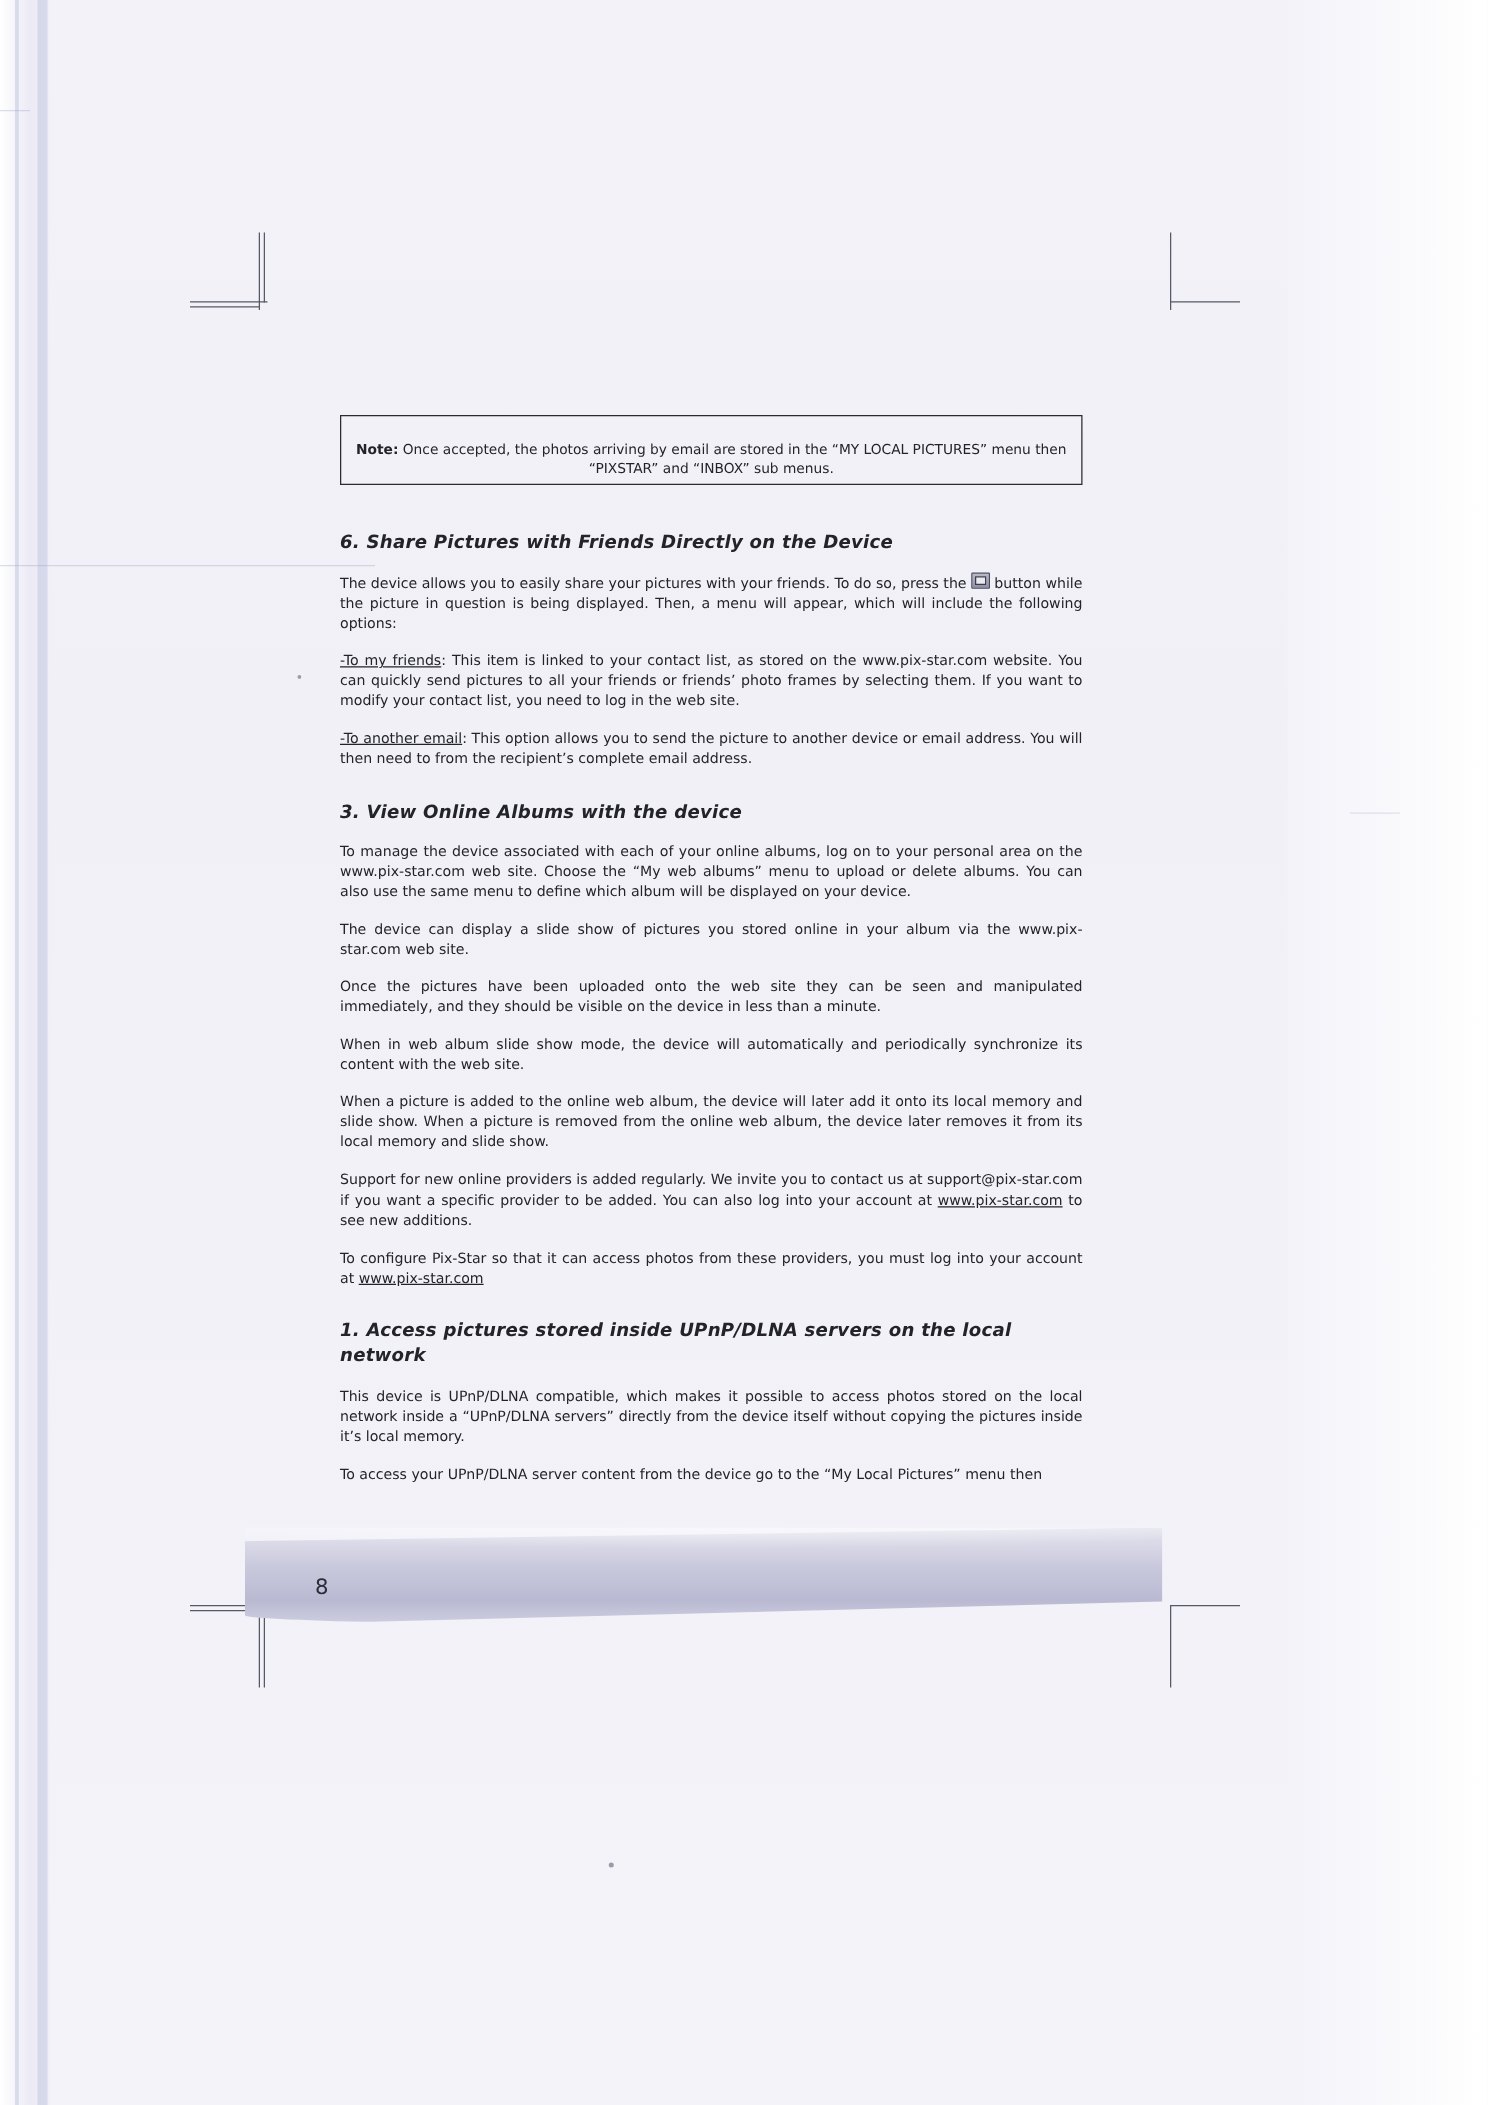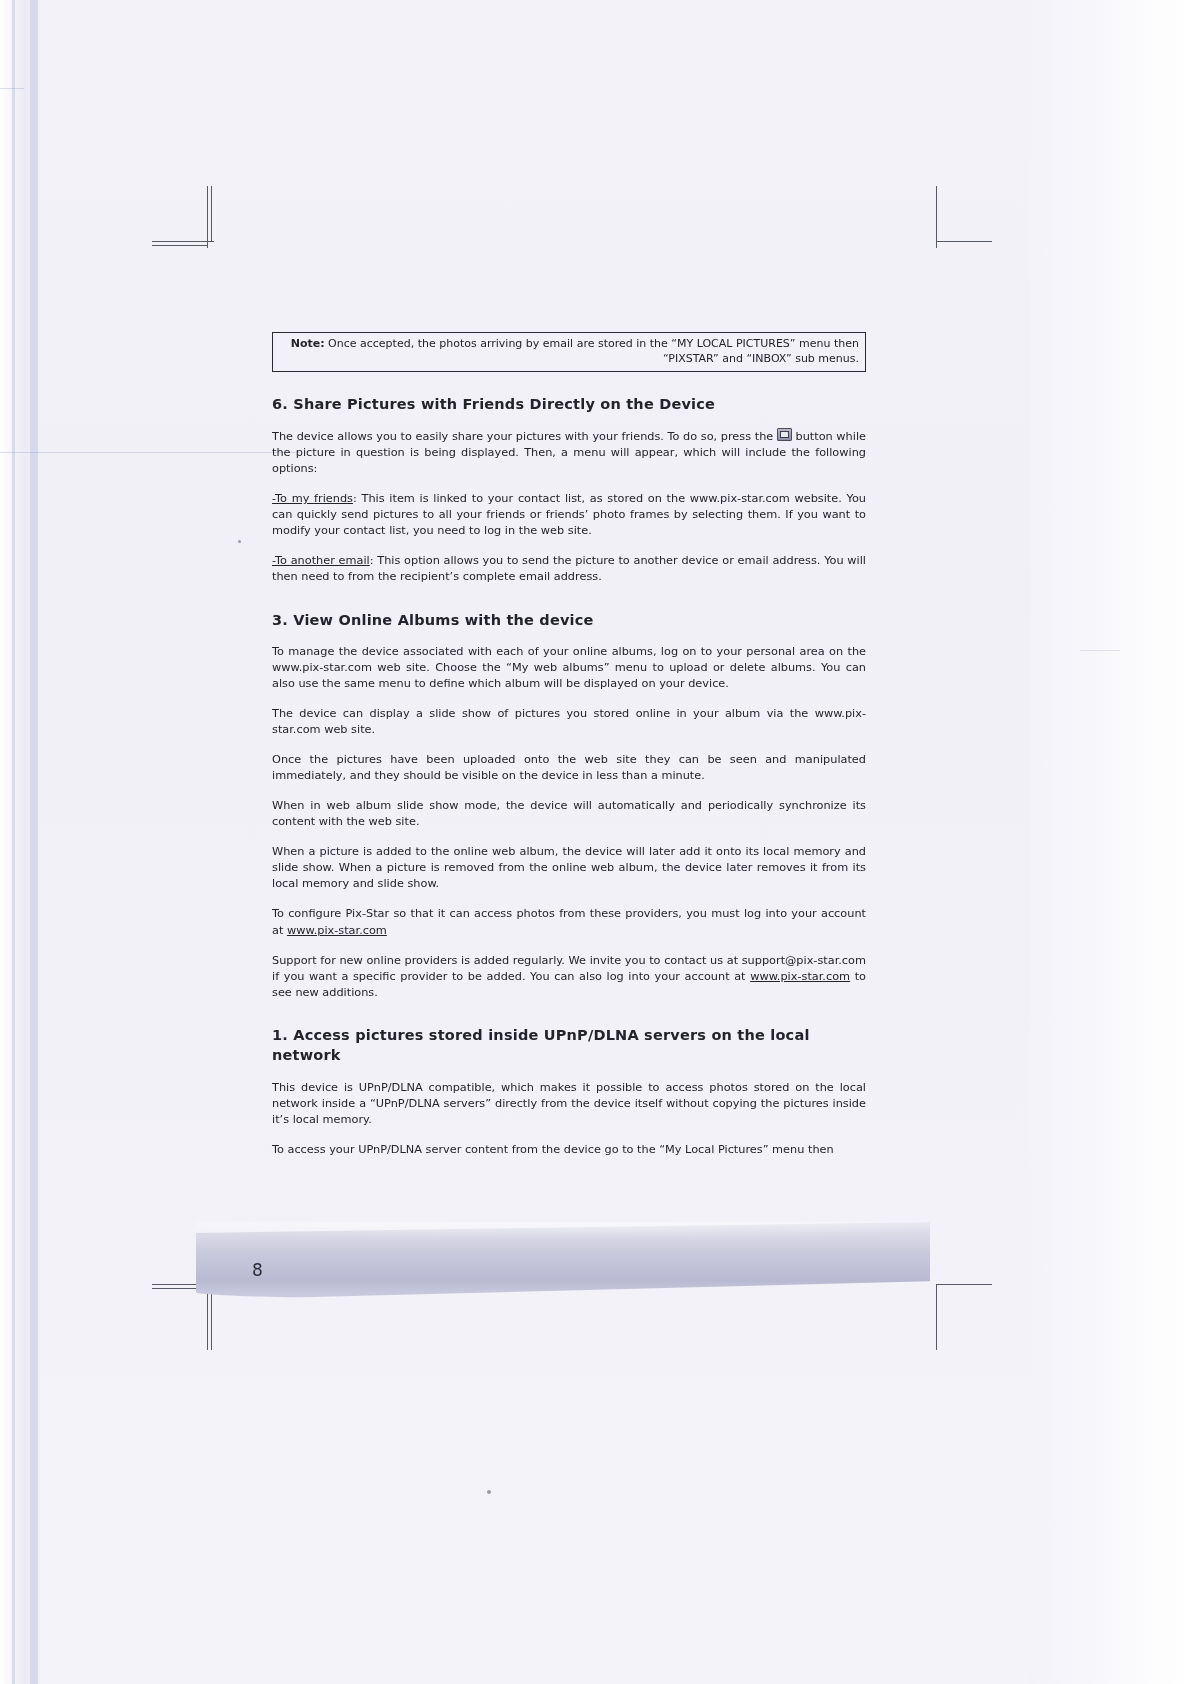--- a/index.html
+++ b/index.html
@@ -71,30 +71,31 @@
     width: 594px;
     color: #23232b;
     font-size: 11.3px;
     line-height: 1.42;
     text-align: justify;
     font-family: "DejaVu Sans", sans-serif;
   }
 
   .note-box {
     border: 1px solid #2a2a32;
-    padding: 4px 6px 4px 6px;
+    padding: 20px 6px 4px 6px;
     font-size: 11px;
     line-height: 1.35;
-    margin-bottom: 22px;
-    text-align: right;
+    margin-bottom: 36px;
+    text-align: center;
   }
   .note-box b { font-weight: bold; }
 
   h2.section {
     font-size: 14.5px;
+    font-style: italic;
     font-weight: bold;
     margin: 20px 0 14px 0;
     letter-spacing: 0.2px;
     text-align: left;
   }
   h2.section.tight { margin-top: 24px; }
 
   p.para {
     margin: 0 0 14px 0;
     text-align: justify;
@@ -214,23 +215,23 @@
   <p class="para"><span class="u">-To another email</span><span>: This option allows you to send the picture to another device or email address. You will then need to from the recipient’s complete email address.</span></p>
 
   <h2 class="section tight">3. View Online Albums with the device</h2>
 
   <p class="para">To manage the device associated with each of your online albums, log on to your personal area on the www.pix-star.com web site. Choose the “My web albums” menu to upload or delete albums. You can also use the same menu to define which album will be displayed on your device.</p>
   <p class="para">The device can display a slide show of pictures you stored online in your album via the www.pix-star.com web site.</p>
   <p class="para">Once the pictures have been uploaded onto the web site they can be seen and manipulated immediately, and they should be visible on the device in less than a minute.</p>
   <p class="para">When in web album slide show mode, the device will automatically and periodically synchronize its content with the web site.</p>
   <p class="para">When a picture is added to the online web album, the device will later add it onto its local memory and slide show. When a picture is removed from the online web album, the device later removes it from its local memory and slide show.</p>
 
+  <p class="para"><span>Support for new online providers is added regularly. We invite you to contact us at support@pix-star.com if you want a specific provider to be added. You can also log into your account at </span><span class="link">www.pix-star.com</span><span> to see new additions.</span></p>
+
   <p class="para"><span>To configure Pix-Star so that it can access photos from these providers, you must log into your account at </span><span class="link">www.pix-star.com</span></p>
-
-  <p class="para"><span>Support for new online providers is added regularly. We invite you to contact us at support@pix-star.com if you want a specific provider to be added. You can also log into your account at </span><span class="link">www.pix-star.com</span><span> to see new additions.</span></p>
 
   <h2 class="section tight">1. Access pictures stored inside UPnP/DLNA servers on the local network</h2>
 
   <p class="para">This device is UPnP/DLNA compatible, which makes it possible to access photos stored on the local network inside a “UPnP/DLNA servers” directly from the device itself without copying the pictures inside it’s local memory.</p>
   <p class="para last">To access your UPnP/DLNA server content from the device go to the “My Local Pictures” menu then</p>
 
 </div>
 
 <div class="footer-banner">
   <div class="shape"></div>

